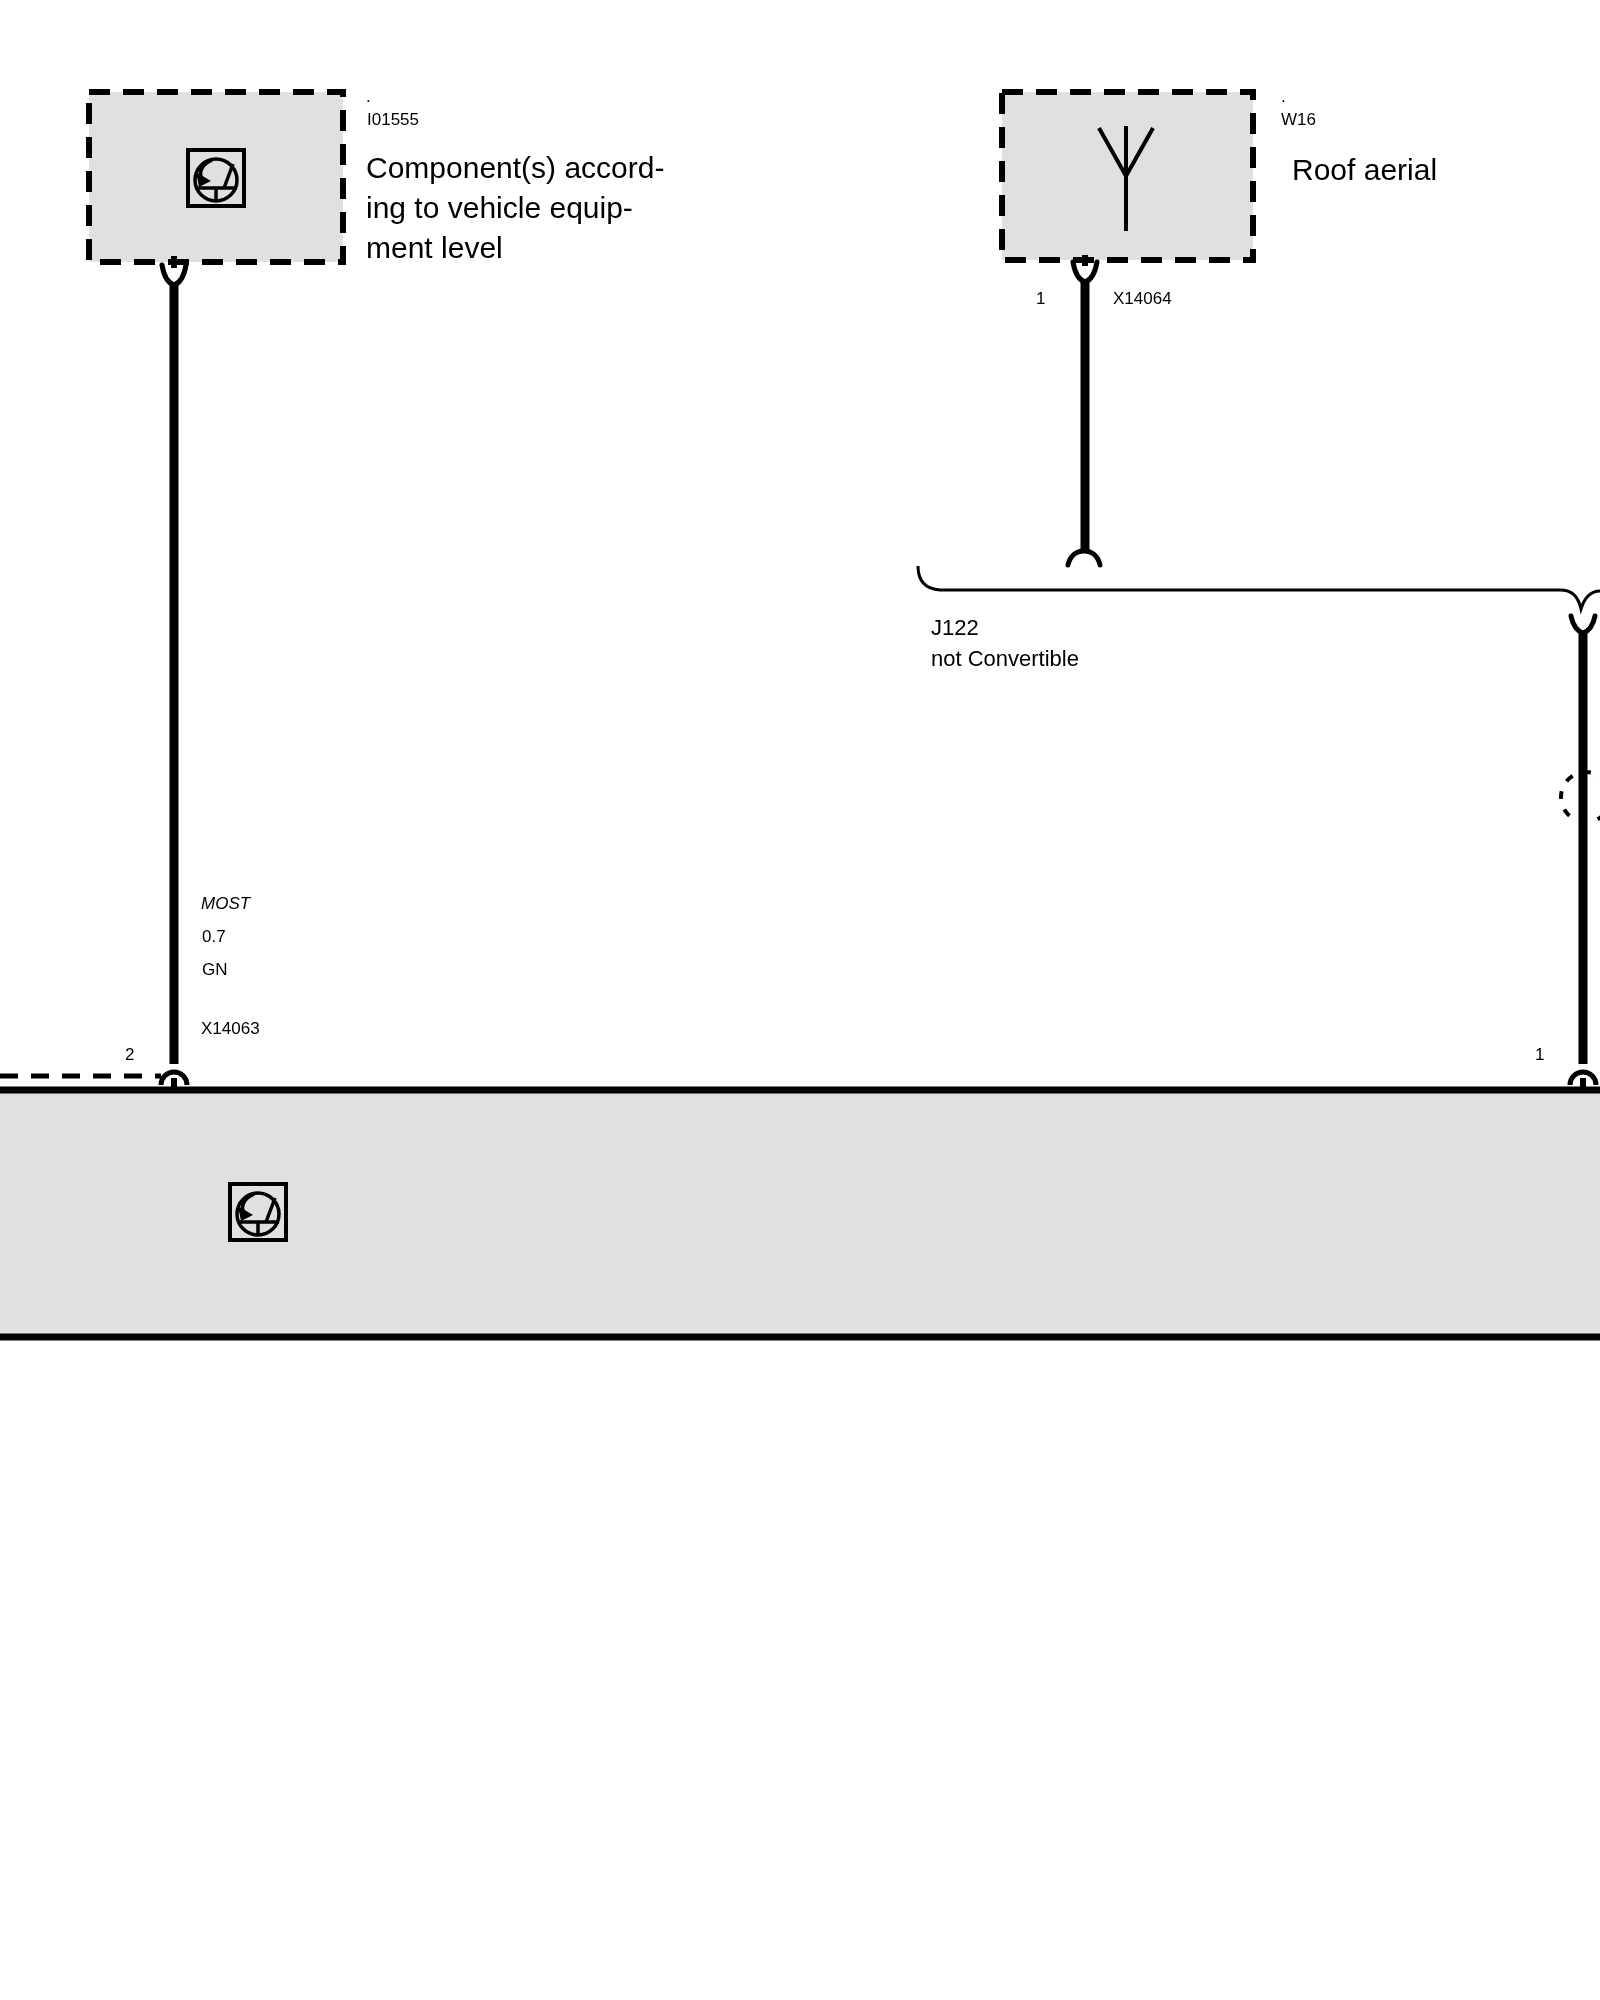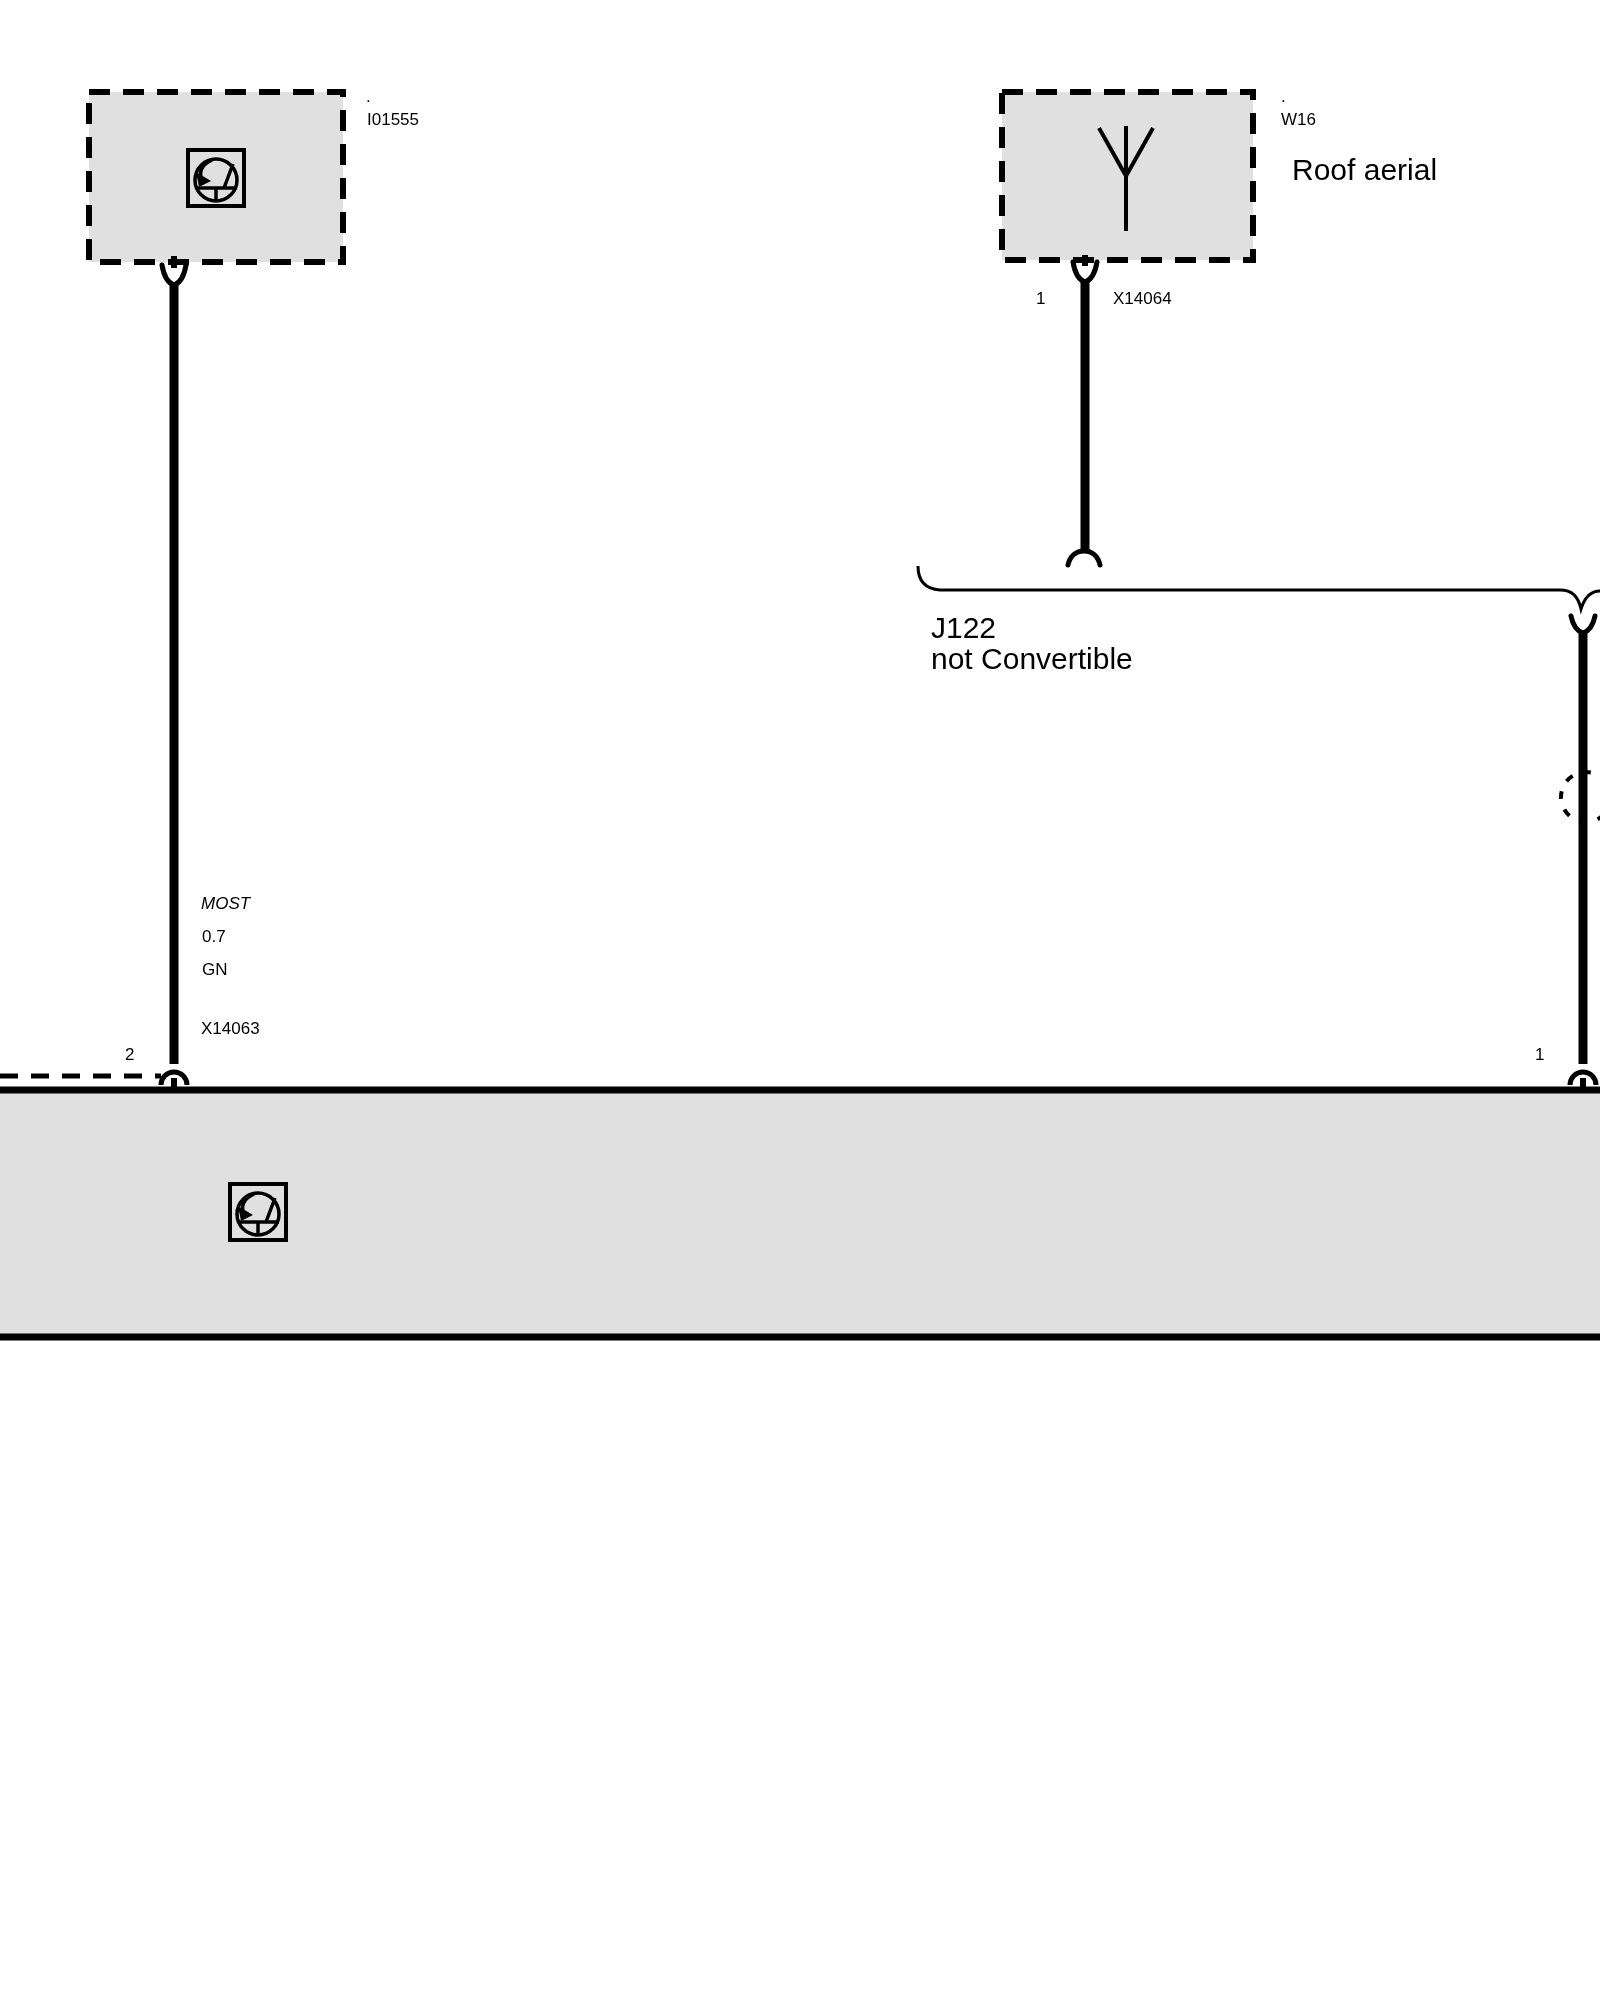--- a/index.html
+++ b/index.html
@@ -2,21 +2,21 @@
 <html><head>
 <meta charset="utf-8">
 <style>
   html,body{margin:0;padding:0;background:#ffffff;}
   .canvas{position:relative;width:1600px;height:2000px;background:#ffffff;overflow:hidden;
           font-family:"Liberation Sans","DejaVu Sans",sans-serif;color:#000;}
   .canvas svg{position:absolute;left:0;top:0;}
   .t{position:absolute;white-space:pre-line;}
   .t-small{font-size:17px;line-height:17px;}
   .t-big{font-size:30px;line-height:40px;}
-  .t-bracket{font-size:30px;line-height:31px;}
+  .t-bracket{font-size:22px;line-height:31px;}
 </style>
 </head>
 <body>
 
 <div class="canvas">
 
   <svg width="1600" height="2000" viewBox="0 0 1600 2000">
     <defs>
       <g id="icon-variant" stroke="#000" fill="none">
         <rect x="2" y="2" width="56" height="56" stroke-width="4"></rect>
@@ -60,20 +60,23 @@
 
     <rect x="0" y="1089" width="1600" height="248" stroke="none" fill="#e0e0e0"></rect>
     <line x1="0" y1="1090" x2="1600" y2="1090" stroke="#000" stroke-width="7"></line>
     <line x1="0" y1="1337" x2="1600" y2="1337" stroke="#000" stroke-width="7"></line>
     <line x1="0" y1="1076" x2="161" y2="1076" stroke="#000" stroke-width="5" stroke-dasharray="18 13"></line>
     <use href="#icon-variant" transform="translate(228,1182)"></use>
   </svg>
 
   <div class="t t-small" style="left:366px;top:88px;">.</div>
   <div class="t t-small" style="left:367px;top:111px;">I01555</div>
+  <div class="t t-big" style="left:366px;top:148px;">Component(s) accord-
+ing to vehicle equip-
+ment level</div>
 
   <div class="t t-small" style="left:1281px;top:88px;">.</div>
   <div class="t t-small" style="left:1281px;top:111px;">W16</div>
   <div class="t t-big" style="left:1281px;top:150px;margin-left:11px;">Roof aerial</div>
 
   <div class="t t-small" style="left:1036px;top:290px;">1</div>
   <div class="t t-small" style="left:1113px;top:290px;">X14064</div>
 
   <div class="t t-bracket" style="left:931px;top:612px;">J122</div>
   <div class="t t-bracket" style="left:931px;top:643px;">not Convertible</div>

